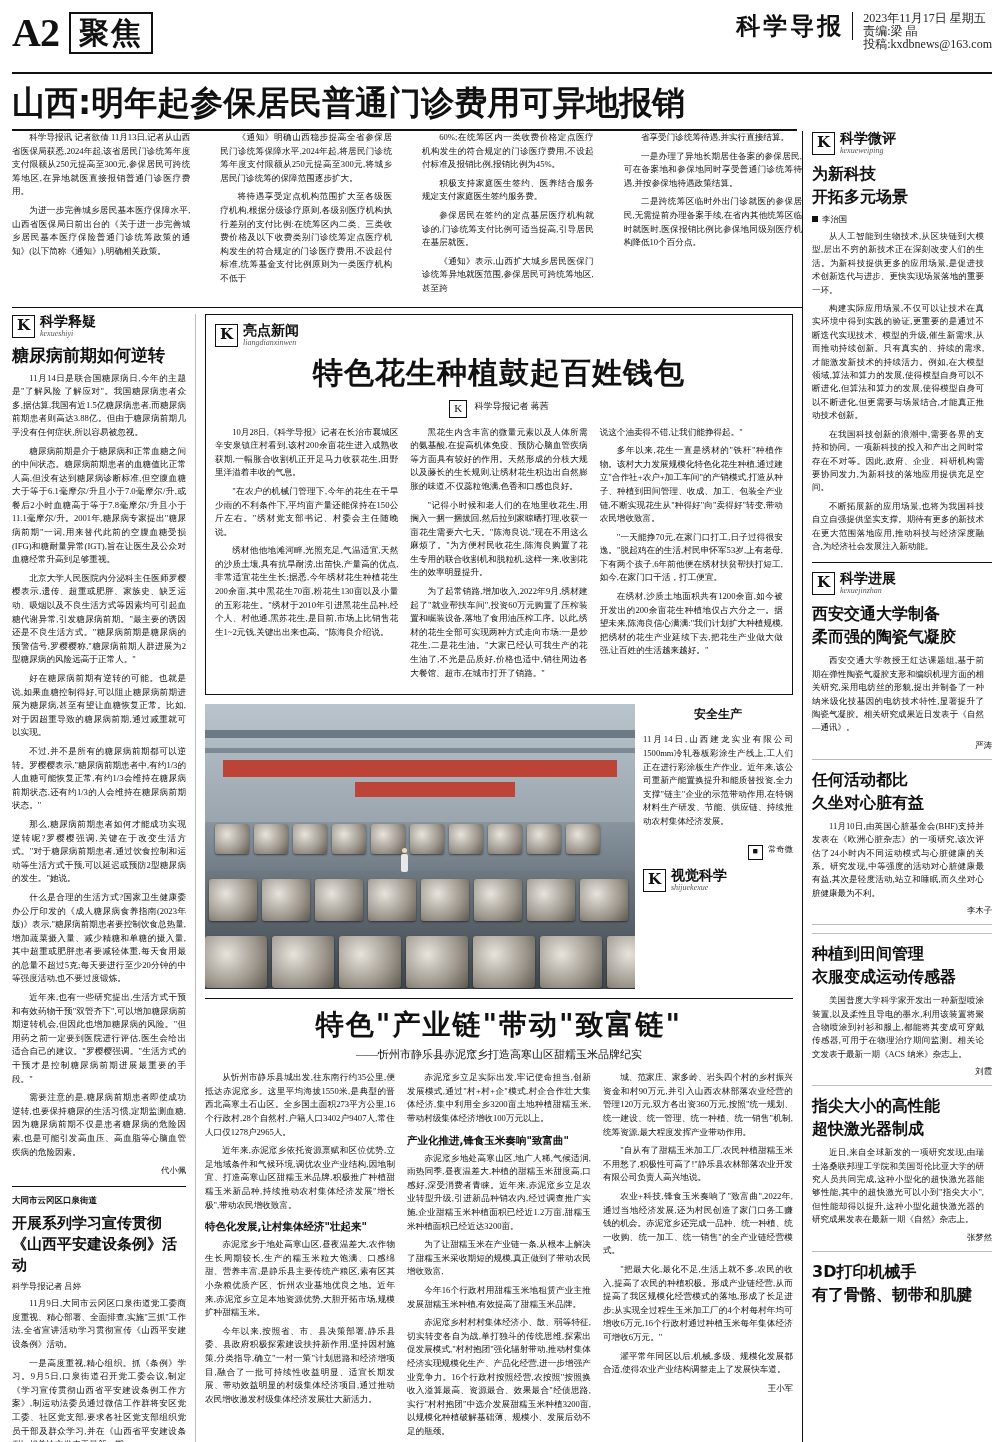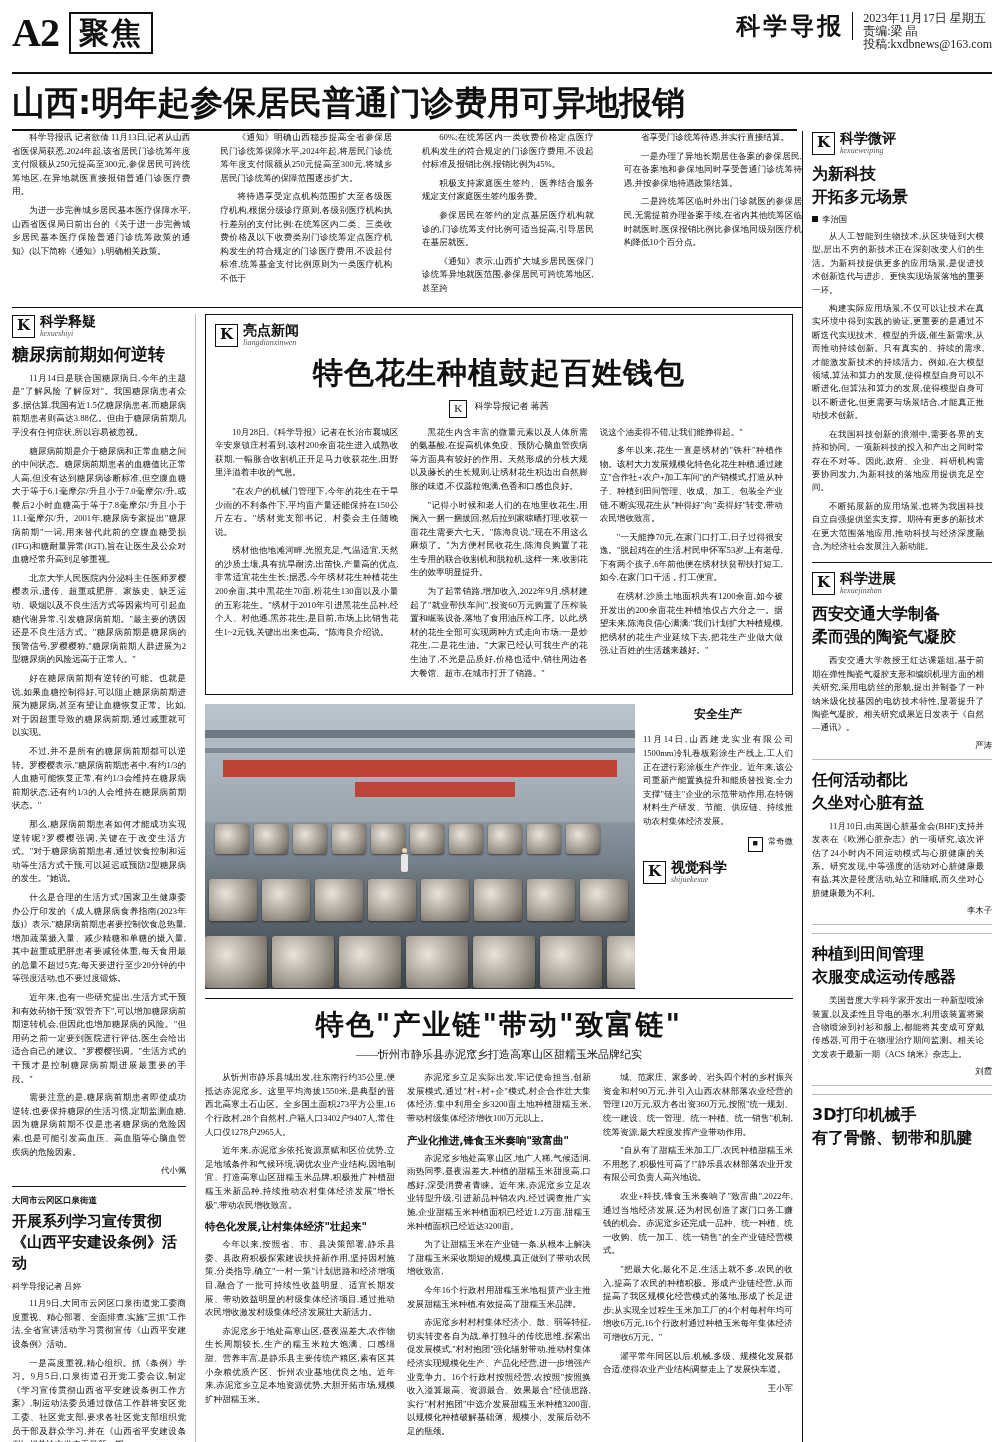--- a/index.html
+++ b/index.html
@@ -89,21 +89,21 @@
   .bot-sub{font-size:11px;text-align:center;margin-bottom:9px;}
   .subhead{font-family:"DejaVu Sans",sans-serif;font-weight:700;font-size:10.5px;line-height:15px;margin:7px 0 4px 0;}
 
   
   .r-title{font-family:"DejaVu Sans",sans-serif;font-weight:700;font-size:16px;line-height:23px;margin:6px 0 6px 0;}
   .r-author{font-size:8.4px;margin:4px 0 5px 0;}
   .r-author .sq{display:inline-block;width:6px;height:6px;background:#111;margin-right:4px;}
   p.r{font-size:8.5px;line-height:13.4px;text-align:justify;margin:0 8px 5px 0;text-indent:2em;}
   .r-sign{font-size:8.4px;text-align:right;margin:3px 0 0 0;font-family:Liberation Mono, monospace;}
 
-  .left-head{font-family:Liberation Mono, monospace;font-weight:700;font-size:15px;line-height:21px;margin:5px 0 6px 0;}
+  .left-head{font-family:Liberation Sans, sans-serif;font-weight:700;font-size:15px;line-height:21px;margin:5px 0 6px 0;}
   .tiny-label{font-size:8.5px;font-weight:700;}
 </style>
 </head>
 <body>
 
 <div class="page">
 
   <div class="masthead">
     <div class="pagenum">A2</div>
     <div class="masthead-logo">
@@ -250,21 +250,21 @@
                 <div class="coil" style="width:62px;height:52px;"></div>
                 <div class="coil" style="width:62px;height:52px;"></div>
                 <div class="coil" style="width:62px;height:52px;"></div>
                 <div class="coil" style="width:62px;height:52px;"></div>
               </div>
               <div class="worker"></div>
             </div>
             <div class="photo-caption">
               <div class="cap-strong">安全生产</div>
               <p class="t noind">11月14日,山西建龙实业有限公司1500mm冷轧卷板彩涂生产线上,工人们正在进行彩涂板生产作业。近年来,该公司重新产能置换提升和能质替投资,全力支撑"链主"企业的示范带动作用,在特钢材料生产研发、节能、供应链、持续推动农村集体经济发展。</p>
-              <div style="text-align:right;font-size:8.4px;margin-top:6px;">
+              <div style="text-align:right;font-size:8.4px;margin-top:14px;">
                 <span style="display:inline-block;width:13px;height:13px;border:1px solid #111;font-size:9px;line-height:11px;text-align:center;vertical-align:-2px;margin-right:3px;">■</span>
                 <span>常奇微</span>
               </div>
               <div class="seclabel" style="margin-top:8px;">
                 <div class="kbox">K</div>
                 <div class="txt">
                   <span class="cn">视觉科学</span>
                   <span class="py">shijuekexue</span>
                 </div>
               </div>
@@ -274,22 +274,22 @@
           <div class="divider"></div>
 
           <div>
             <div class="bot-title">特色"产业链"带动"致富链"</div>
             <div class="bot-sub">——忻州市静乐县赤泥窊乡打造高寒山区甜糯玉米品牌纪实</div>
             <div class="threecol">
               <div class="c">
                 <p class="t">从忻州市静乐县城出发,往东南行约35公里,便抵达赤泥窊乡。这里平均海拔1550米,是典型的晋西北高寒土石山区。全乡国土面积273平方公里,16个行政村,28个自然村,户籍人口3402户9407人,常住人口仅1278户2965人。</p>
                 <p class="t">近年来,赤泥窊乡依托资源禀赋和区位优势,立足地域条件和气候环境,调优农业产业结构,因地制宜、打造高寒山区甜糯玉米品牌,积极推广种植甜糯玉米新品种,持续推动农村集体经济发展"增长极",带动农民增收致富。</p>
                 <div class="subhead">特色化发展,让村集体经济"壮起来"</div>
+                <p class="t">赤泥窊乡于地处高寒山区,昼夜温差大,农作物生长周期较长,生产的糯玉米粒大饱满、口感绵甜、营养丰富,是静乐县主要传统产粮区,素有区其小杂粮优质产区、忻州农业基地优良之地。近年来,赤泥窊乡立足本地资源优势,大胆开拓市场,规模扩种甜糯玉米。</p>
                 <p class="t">今年以来,按照省、市、县决策部署,静乐县委、县政府积极探索建设扶持新作用,坚持因村施策,分类指导,确立"一村一策"计划思路和经济增项目,融合了一批可持续性收益明显、适宜长期发展、带动效益明显的村级集体经济项目,通过推动农民增收激发村级集体经济发展壮大新活力。</p>
-                <p class="t">赤泥窊乡于地处高寒山区,昼夜温差大,农作物生长周期较长,生产的糯玉米粒大饱满、口感绵甜、营养丰富,是静乐县主要传统产粮区,素有区其小杂粮优质产区、忻州农业基地优良之地。近年来,赤泥窊乡立足本地资源优势,大胆开拓市场,规模扩种甜糯玉米。</p>
               </div>
               <div class="c">
                 <p class="t">赤泥窊乡立足实际出发,牢记使命担当,创新发展模式,通过"村+村+企"模式,村企合作壮大集体经济,集中利用全乡3200亩土地种植甜糯玉米,带动村级集体经济增收100万元以上。</p>
                 <div class="subhead">产业化推进,锋食玉米奏响"致富曲"</div>
                 <p class="t">赤泥窊乡地处高寒山区,地广人稀,气候适润,雨热同季,昼夜温差大,种植的甜糯玉米甜度高,口感好,深受消费者青睐。近年来,赤泥窊乡立足农业转型升级,引进新品种销农内,经过调查推广实施,企业甜糯玉米种植面积已经近1.2万亩,甜糯玉米种植面积已经近达3200亩。</p>
                 <p class="t">为了让甜糯玉米在产业链一条,从根本上解决了甜糯玉米采收期短的规模,真正做到了带动农民增收致富,</p>
                 <p class="t">今年16个行政村用甜糯玉米地租赁产业主推发展甜糯玉米种植,有效提高了甜糯玉米品牌。</p>
                 <p class="t">赤泥窊乡村村村集体经济小、散、弱等特征,切实转变各自为战,单打独斗的传统思维,探索出促发展模式,"村村抱团"强化辐射带动,推动村集体经济实现规模化生产、产品化经营,进一步增强产业竞争力。16个行政村按照经营,农按照"按照换收入溢算最高、资源最合、效果最合"经债思路,实行"村村抱团"中选介发展甜糯玉米种植3200亩,以规模化种植破解基础薄、规模小、发展后劲不足的瓶颈。</p>
                 <p class="t">在此基础上,该乡党委、政府整合马</p>
                 <p class="t"></p>
@@ -364,20 +364,28 @@
       <div>
         <div class="r-title">
           <div>种植到田间管理</div>
           <div>衣服变成运动传感器</div>
         </div>
         <p class="r">美国普度大学科学家开发出一种新型喷涂装置,以及柔性且导电的墨水,利用该装置将聚合物喷涂到衬衫和服上,都能将其变成可穿戴传感器,可用于在物理治疗期间监测。相关论文发表于最新一期《ACS 纳米》杂志上。</p>
         <div class="r-sign">刘霞</div>
       </div>
       <div class="thin-divider"></div>
 
+      <div>
+        <div class="r-title">
+          <div>指尖大小的高性能</div>
+          <div>超快激光器制成</div>
+        </div>
+        <p class="r">近日,来自全球新发的一项研究发现,由瑞士洛桑联邦理工学院和美国哥伦比亚大学的研究人员共同完成,这种小型化的超快激光器能够性能,其中的超快激光可以小到"指尖大小",但性能却得以提升,这种小型化超快激光器的研究成果发表在最新一期《自然》杂志上。</p>
+        <div class="r-sign">张梦然</div>
+      </div>
       <div class="thin-divider"></div>
 
       <div>
         <div class="r-title">
           <div>3D打印机械手</div>
           <div>有了骨骼、韧带和肌腱</div>
         </div>
 
         <div class="r-sign"></div>
       </div>

